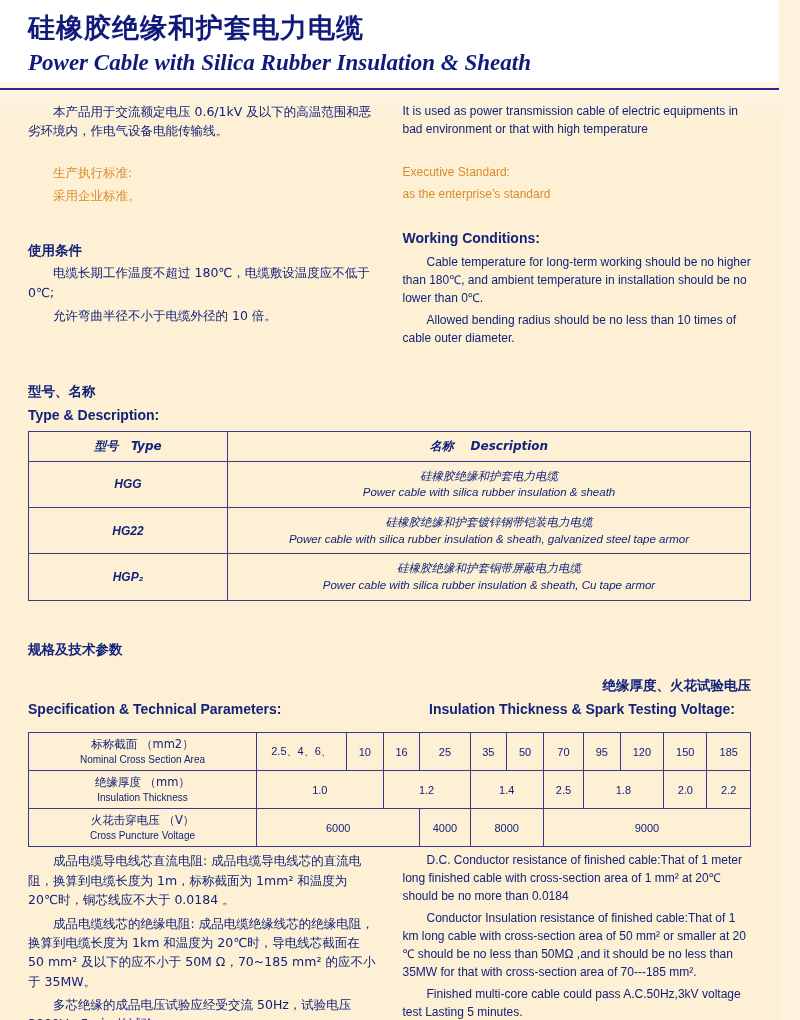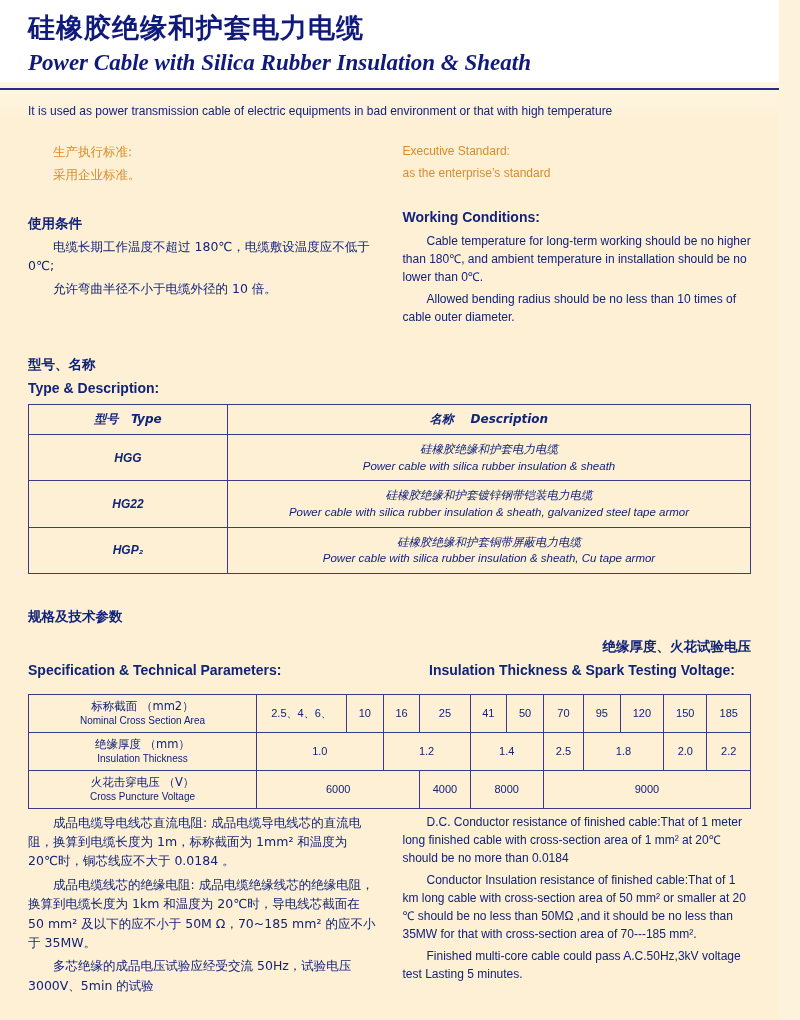--- a/index.html
+++ b/index.html
@@ -79,21 +79,21 @@
   .indent {
     text-indent: 2em;
   }
   .orange {
     color: #d98b2b;
   }
   .sect-head-cn {
     font-size: 13.5px;
     font-weight: bold;
     color: #12237a;
-    margin: 6px 0 3px 0;
+    margin: 12px 0 3px 0;
     font-family: "DejaVu Sans", "Liberation Sans", sans-serif;
   }
   .sect-head-en {
     font-size: 14px;
     font-weight: bold;
     color: #12237a;
     margin: 0 16px 4px 0;
     font-family: "Liberation Sans", sans-serif;
   }
   .spacer-md { height: 18px; }
@@ -184,20 +184,23 @@
 
   <div class="header">
     <h1 class="title-cn">硅橡胶绝缘和护套电力电缆</h1>
     <h2 class="title-en">Power Cable with Silica Rubber Insulation &amp; Sheath</h2>
   </div>
   <div class="rule"></div>
 
   <div class="body-wrap">
 
     <div class="two-col">
+      <div class="col">
+        <p class="cn indent">本产品用于交流额定电压 0.6/1kV 及以下的高温范围和恶劣环境内，作电气设备电能传输线。</p>
+      </div>
       <div class="col">
         <p class="en">It is used as power transmission cable of electric equipments in bad environment or that with high temperature</p>
       </div>
     </div>
 
     <div class="spacer-md"></div>
 
     <div class="two-col">
       <div class="col">
         <p class="cn orange" style="padding-left:2em">生产执行标准:</p>
@@ -283,21 +286,21 @@
         <tbody>
             <tr>
           <td class="rowlabel">
             <span class="rl-cn">标称截面     （mm2）</span>
             <span class="rl-en">Nominal Cross Section Area</span>
           </td>
           <td>2.5、4、6、</td>
           <td>10</td>
           <td>16</td>
           <td>25</td>
-          <td>41</td>
+          <td>35</td>
           <td>50</td>
           <td>70</td>
           <td>95</td>
           <td>120</td>
           <td>150</td>
           <td>185</td>
         </tr>
         <tr>
           <td class="rowlabel">
             <span class="rl-cn">绝缘厚度     （mm）</span>

